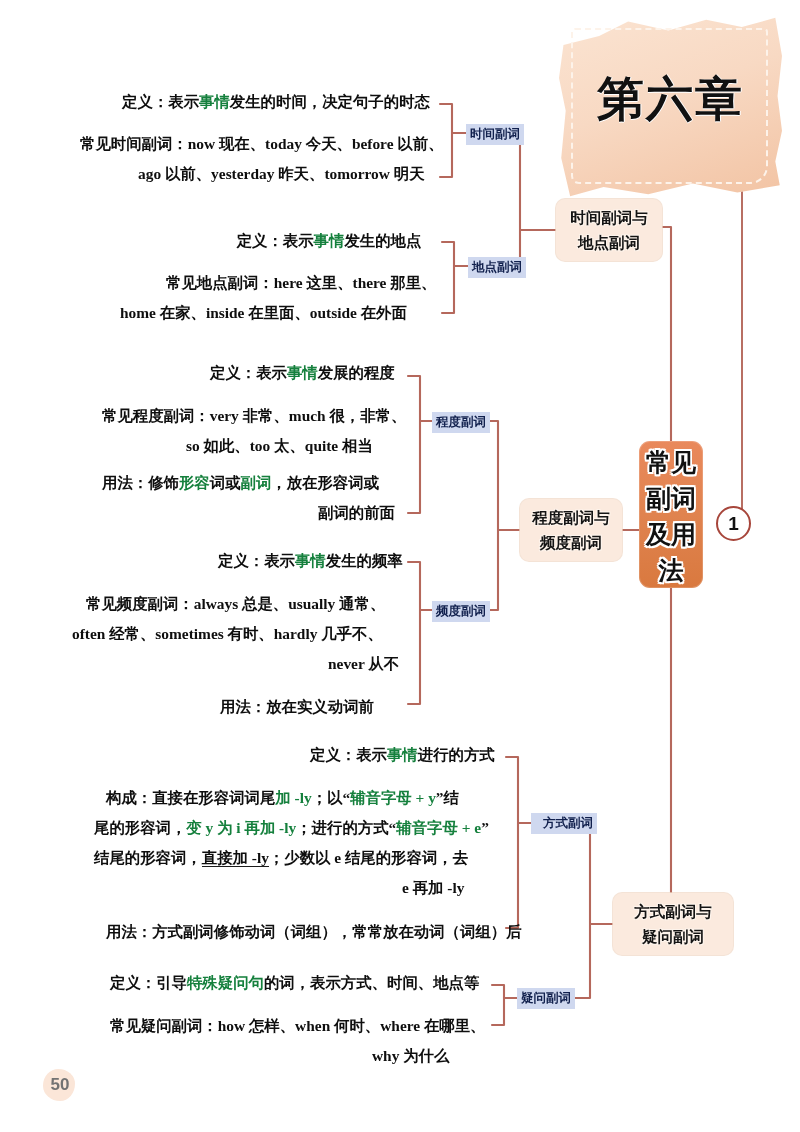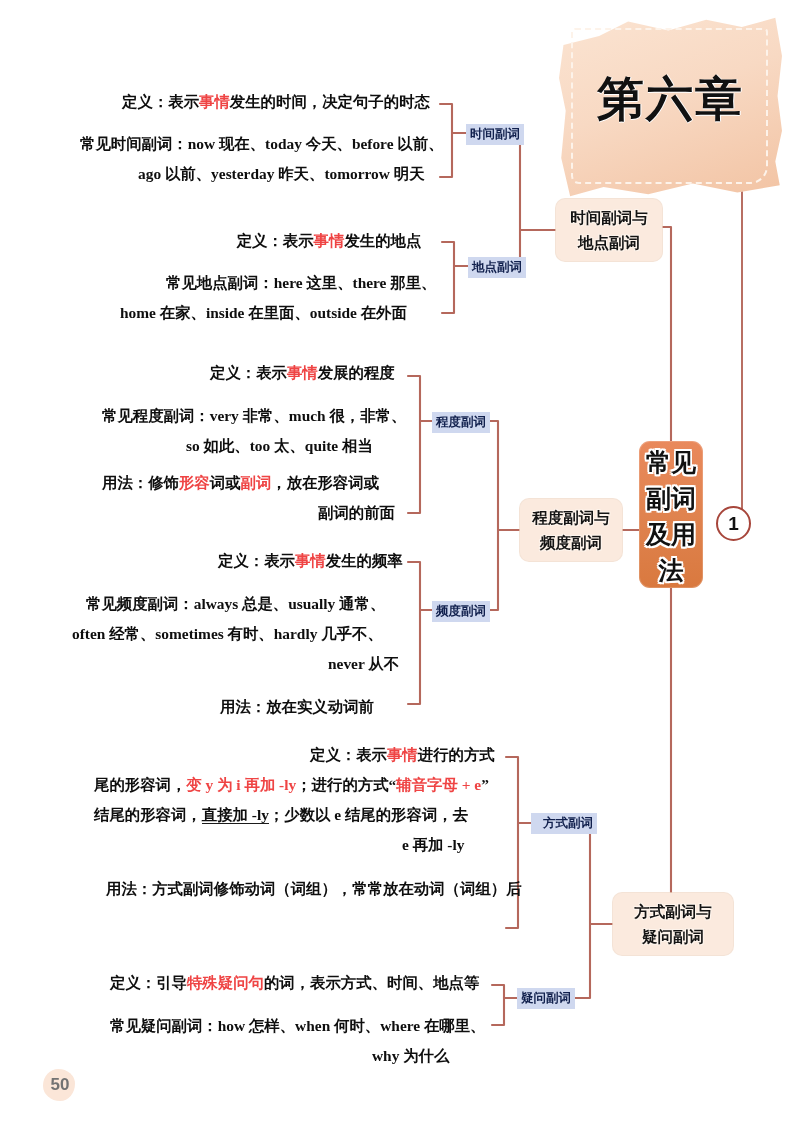--- a/index.html
+++ b/index.html
@@ -117,21 +117,21 @@
   .tgroup{position:absolute;}
   .tline{
     font-family:"Liberation Serif","DejaVu Serif",serif;
     font-size:15.4px;
     line-height:30px;
     color:#0e0e0e;
     white-space:nowrap;
     font-weight:600;
   }
   .tline.c{text-align:center;}
-  .hl{color:#ef4444;}
+  .hl{color:#15803d;}
   .u{border-bottom:1px solid #1b1b1b;}
 
   
   #g-time{left:80px;top:87px;width:392px;}
   #g-place{left:120px;top:226px;width:352px;}
   #g-degree{left:92px;top:358px;width:352px;}
   #g-freq{left:72px;top:546px;width:372px;}
   #g-manner{left:92px;top:740px;width:448px;}
   #g-ques{left:92px;top:968px;width:440px;}
 
@@ -254,20 +254,21 @@
   <div class="tgroup" id="g-freq">
     <div class="tline" style="padding-left:146px"><span>定义：表示</span><span class="hl">事情</span><span>发生的频率</span></div>
     <div class="tline" style="margin-top:13px;padding-left:14px">常见频度副词：always 总是、usually 通常、</div>
     <div class="tline" style="padding-left:0px">often 经常、sometimes 有时、hardly 几乎不、</div>
     <div class="tline" style="padding-left:256px">never 从不</div>
     <div class="tline" style="margin-top:13px;padding-left:148px">用法：放在实义动词前</div>
   </div>
 
   <div class="tgroup" id="g-manner">
     <div class="tline" style="padding-left:218px"><span>定义：表示</span><span class="hl">事情</span><span>进行的方式</span></div>
+    <div class="tline" style="margin-top:13px;padding-left:14px"><span>构成：直接在形容词词尾</span><span class="hl">加 -ly</span><span>；以“</span><span class="hl">辅音字母 + y</span><span>”结</span></div>
     <div class="tline" style="padding-left:2px"><span>尾的形容词，</span><span class="hl">变 y 为 i 再加 -ly</span><span>；进行的方式“</span><span class="hl">辅音字母 + e</span><span>”</span></div>
     <div class="tline" style="padding-left:2px"><span>结尾的形容词，</span><span class="u">直接加 -ly</span><span>；少数以 e 结尾的形容词，去</span></div>
     <div class="tline" style="padding-left:310px">e 再加 -ly</div>
     <div class="tline" style="margin-top:14px;padding-left:14px">用法：方式副词修饰动词（词组），常常放在动词（词组）后</div>
   </div>
 
   <div class="tgroup" id="g-ques">
     <div class="tline" style="padding-left:18px"><span>定义：引导</span><span class="hl">特殊疑问句</span><span>的词，表示方式、时间、地点等</span></div>
     <div class="tline" style="margin-top:13px;padding-left:18px">常见疑问副词：how 怎样、when 何时、where 在哪里、</div>
     <div class="tline" style="padding-left:280px">why 为什么</div>

